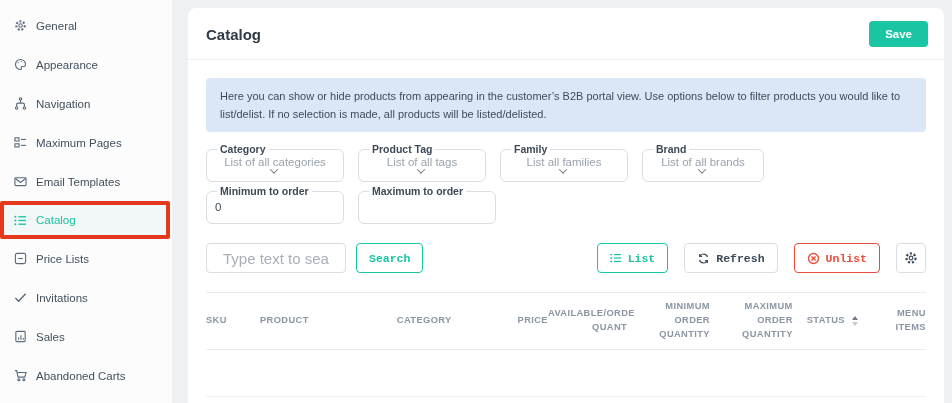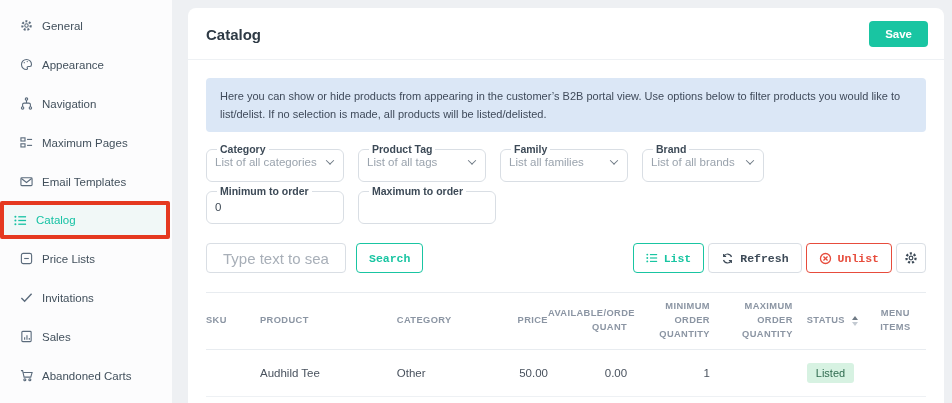--- a/index.html
+++ b/index.html
@@ -11,21 +11,21 @@
     overflow:hidden;
     color:#42505c;
   }
   
   .sidebar {
     position:absolute; left:0; top:0; width:172px; height:403px;
     background:#fcfcfd; padding-top:6px;
   }
   .side-item {
     display:flex; align-items:center; gap:9px;
-    height:39px; padding:0 8px 0 20px;
+    height:39px; padding:0 8px 0 14px;
     font-size:11.5px; color:#42505c; cursor:pointer;
     white-space:nowrap;
   }
   .side-item .icon { color:#5b6b7c; display:inline-flex; flex:0 0 auto; }
   .side-item.active {
     background:#f1f8f7; color:#17c2a4;
     border:4px solid #e5391f; border-radius:2px;
     margin-right:2px; padding-left:10px; height:38px;
   }
   .side-item.active .icon { color:#17c2a4; }
@@ -58,21 +58,21 @@
   }
   legend {
     font-size:10.5px; font-weight:bold; color:#3d4a57;
     padding:0 3px; margin-left:2px; line-height:1;
   }
   .fs-cat { width:138px; } .fs-tag { width:128px; }
   .fs-fam { width:128px; } .fs-brand { width:122px; }
   .fs-min { width:138px; } .fs-max { width:138px; }
   .select-value {
     display:flex; justify-content:space-between; align-items:center;
-    font-size:11.5px; color:#9aa3ad; margin-top:1px;
+    font-size:11.5px; color:#9aa3ad; margin-top:1px;flex-direction:column;
   }
   .chev {
     width:6px; height:6px; flex:0 0 auto;
     border-right:1.6px solid #6f7a85; border-bottom:1.6px solid #6f7a85;
     transform:rotate(45deg) translate(-1px,-1px); margin-right:2px;
   }
   .fs-input {
     border:none; outline:none; width:100%; font-family:inherit;
     font-size:11.5px; color:#3f4a56; margin-top:1px; background:transparent;
   }
@@ -85,42 +85,42 @@
   .search-input::placeholder { color:#a8afb8; }
   .btn {
     height:30px; display:inline-flex; align-items:center; gap:6px;
     padding:0 12px; background:#fff; border:1px solid #d9dee4;
     border-radius:4px; font-family:Liberation Mono, monospace; font-size:11.5px;
     font-weight:bold; color:#3d4a57; cursor:pointer; white-space:nowrap;
   }
   .btn-teal { border-color:#19c5a2; color:#19c5a2; }
   .btn-red  { border-color:#e74c3c; color:#e74c3c; }
   .btn-gear { width:30px; padding:0; justify-content:center; }
-  .right-actions { margin-left:auto; display:flex; gap:4px; }
+  .right-actions { margin-left:auto; display:flex; gap:16px; }
   
   .thead {
     display:flex; align-items:center; margin-top:19px;
     border-top:1px solid #e8ecf0; border-bottom:1px solid #e8ecf0;
     padding:7px 0; font-size:9.3px; font-weight:bold; letter-spacing:.4px;
     color:#8b95a3; line-height:1.5; white-space:pre-line;
   }
   .trow {
     display:flex; align-items:center; height:47px;
     border-bottom:1px solid #eef1f4; font-size:11.5px; color:#49525e;
     cursor:pointer;
   }
   .c-sku     { width:7.5%;  padding-right:6px; overflow:hidden; white-space:nowrap; }
   .c-product { width:19%;   padding-right:6px; overflow:hidden; white-space:nowrap; }
   .c-cat     { width:14%;   padding-right:6px; }
   .c-price   { width:7%;    text-align:right; }
   .c-avail   { width:11%;   text-align:right; }
   .c-min     { width:11.5%; text-align:right; }
   .c-max     { width:11.5%; text-align:right; }
   .c-status  { width:10%;   padding-left:14px; display:flex; align-items:center; }
-  .c-menu    { width:8.5%;  text-align:center; }
+  .c-menu    { width:8.5%;  text-align:right; }
   .sort {
     display:inline-flex; flex-direction:column; gap:2px;
     margin-left:7px; cursor:pointer;
   }
   .sort .up {
     width:0; height:0; border-left:3.5px solid transparent;
     border-right:3.5px solid transparent; border-bottom:4px solid #6f7a85;
   }
   .sort .down {
     width:0; height:0; border-left:3.5px solid transparent;
@@ -360,35 +360,22 @@
 QUANTITY</div>
       <div class="c-max">MAXIMUM ORDER
 QUANTITY</div>
       <div class="c-status">
         <span>STATUS</span>
         <span class="sort"><span class="up"></span><span class="down"></span></span>
       </div>
       <div class="c-menu">MENU ITEMS</div>
     </div>
 
+
     <div class="trow">
-      <div class="c-sku"></div>
-      <div class="c-product">Audhild Tee</div>
-      <div class="c-cat">Other</div>
-      <div class="c-price">50.00</div>
-      <div class="c-avail">0.00</div>
-      <div class="c-min">1</div>
+
       <div class="c-max"></div>
-      <div class="c-status">
-        <span class="badge">Listed</span>
-      </div>
+
       <div class="c-menu"></div>
     </div>
 
-    <div class="trow">
-
-      <div class="c-max"></div>
-
-      <div class="c-menu"></div>
-    </div>
-
   </div>
 </main>
 
 </body></html>

